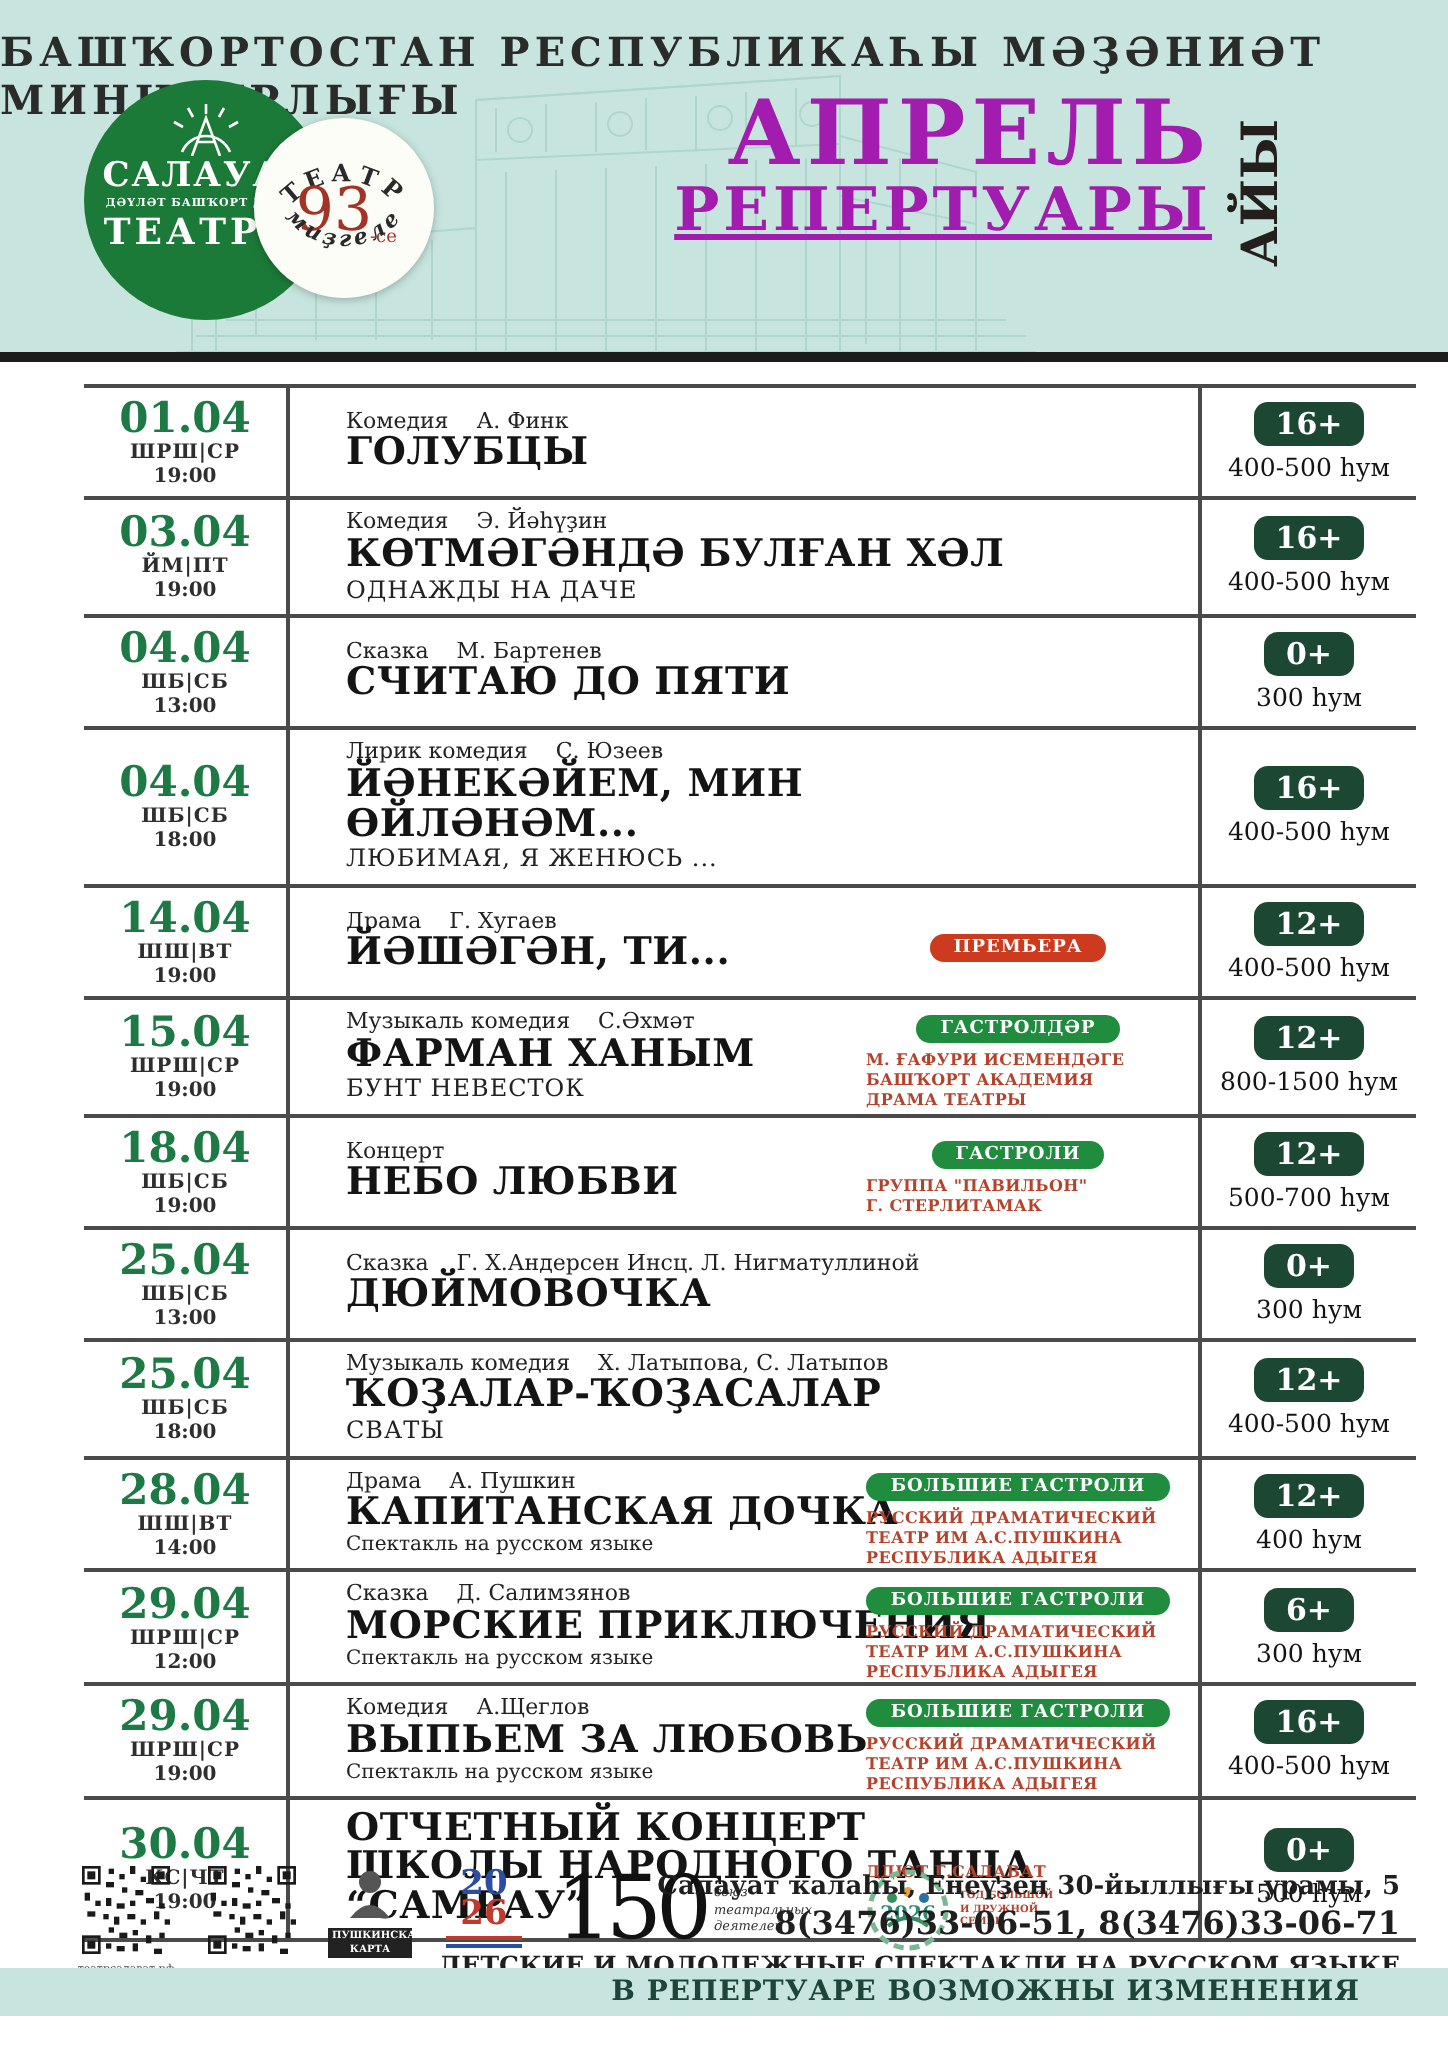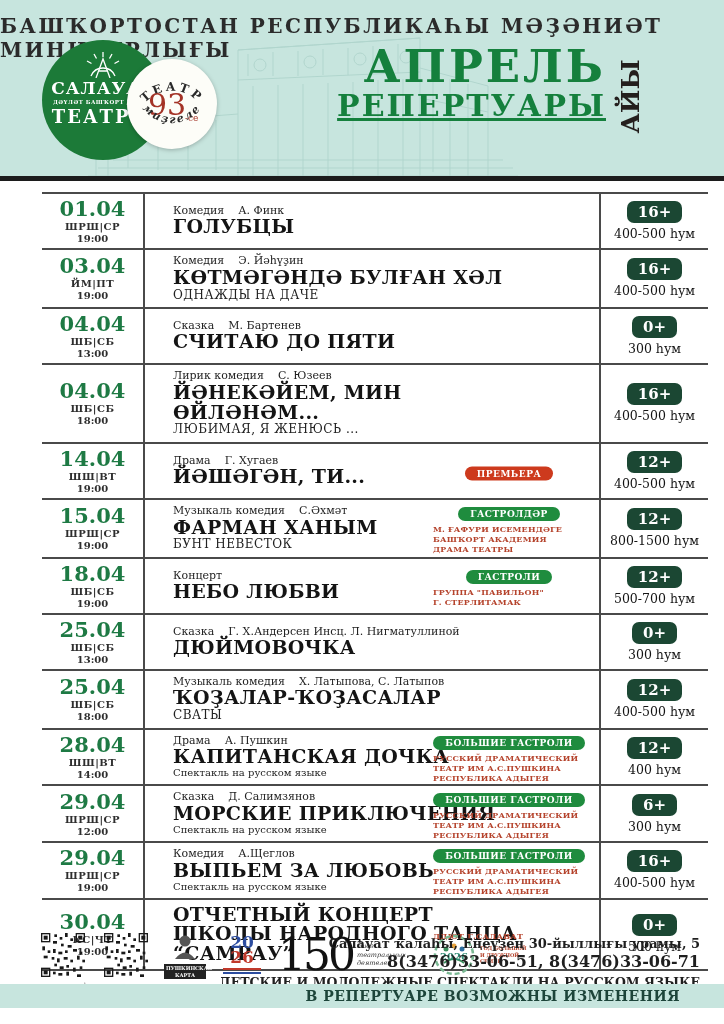--- a/index.html
+++ b/index.html
@@ -9,21 +9,21 @@
   .header{position:absolute;top:0;left:0;width:724px;height:176px;background:var(--header_bg,#c7e5de);}
   .ministry{position:absolute;top:14px;left:0;width:100%;font-weight:bold;
             font-size:20px;letter-spacing:2.5px;color:#2b2b2b;}
   .building{position:absolute;left:88px;top:28px;opacity:.55;}
   .logo-green{position:absolute;left:42px;top:40px;width:122px;height:120px;border-radius:50%;
               background:var(--logo_green,#1c7a38);text-align:center;z-index:2;box-sizing:border-box;padding-top:10px;}
   .logo-green .lg1{color:#fff;font-weight:bold;font-size:17px;letter-spacing:1px;margin-top:-4px;}
   .logo-green .lg2{color:#fff;font-weight:bold;font-size:5.5px;letter-spacing:.5px;margin-top:1px;}
   .logo-green .lg3{color:#fff;font-weight:bold;font-size:18px;letter-spacing:2px;margin-top:1px;}
   .season{position:absolute;left:126px;top:58px;z-index:3;filter:drop-shadow(0 1px 2px rgba(0,0,0,.25));}
-  .titles{position:absolute;top:44px;right:118px;text-align:right;color:#15803d;z-index:1;}
+  .titles{position:absolute;top:44px;right:118px;text-align:right;color:#a21caf;z-index:1;}
   .titles .t1{font-size:45px;font-weight:bold;letter-spacing:3px;line-height:1.0;}
   .titles .t2{font-size:30px;font-weight:bold;letter-spacing:2px;line-height:1.15;text-decoration:underline;}
   .ayy{position:absolute;left:592px;top:82px;width:76px;text-align:center;font-size:25px;font-weight:bold;
        color:#241f1d;transform:rotate(-90deg);}
   .bar{position:absolute;top:176px;left:0;width:724px;height:5px;background:var(--divider_dark,#1c1c1c);}
   
   .table{position:absolute;top:192px;left:42px;width:666px;border-bottom:2px solid var(--table_line,#4a4a4a);}
   .row{display:flex;min-height:54px;border-top:2px solid var(--table_line,#4a4a4a);align-items:stretch;}
   .col-date{width:101px;box-sizing:border-box;display:flex;flex-direction:column;justify-content:center;
             align-items:center;padding:3px 0;}

